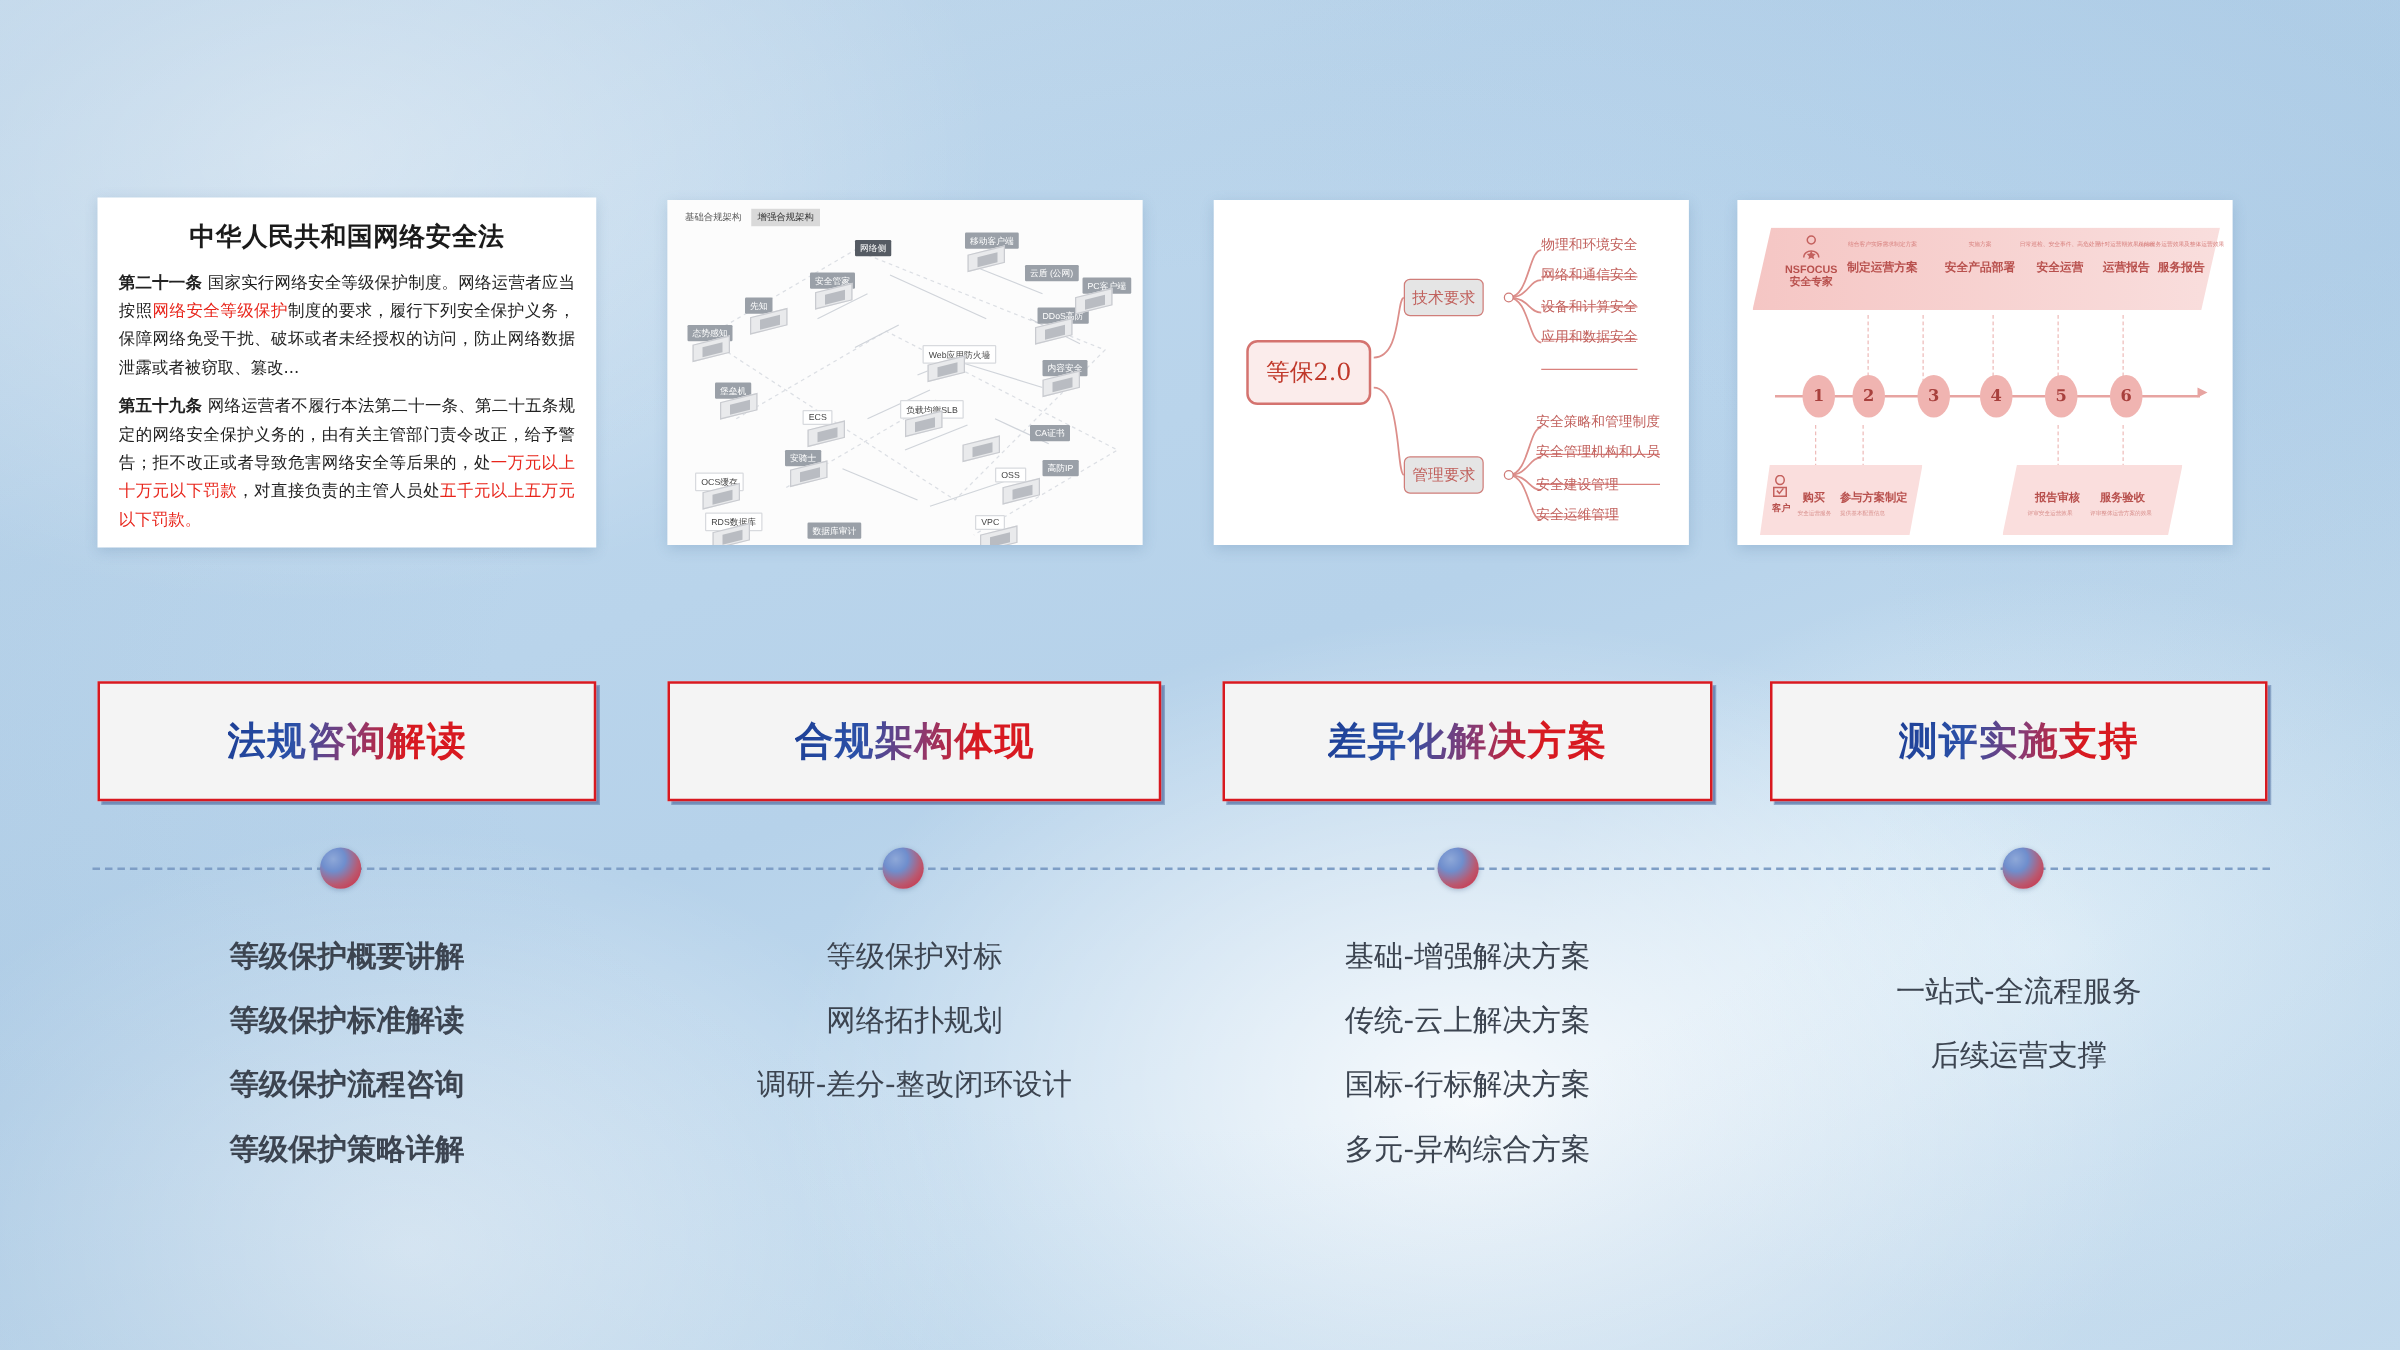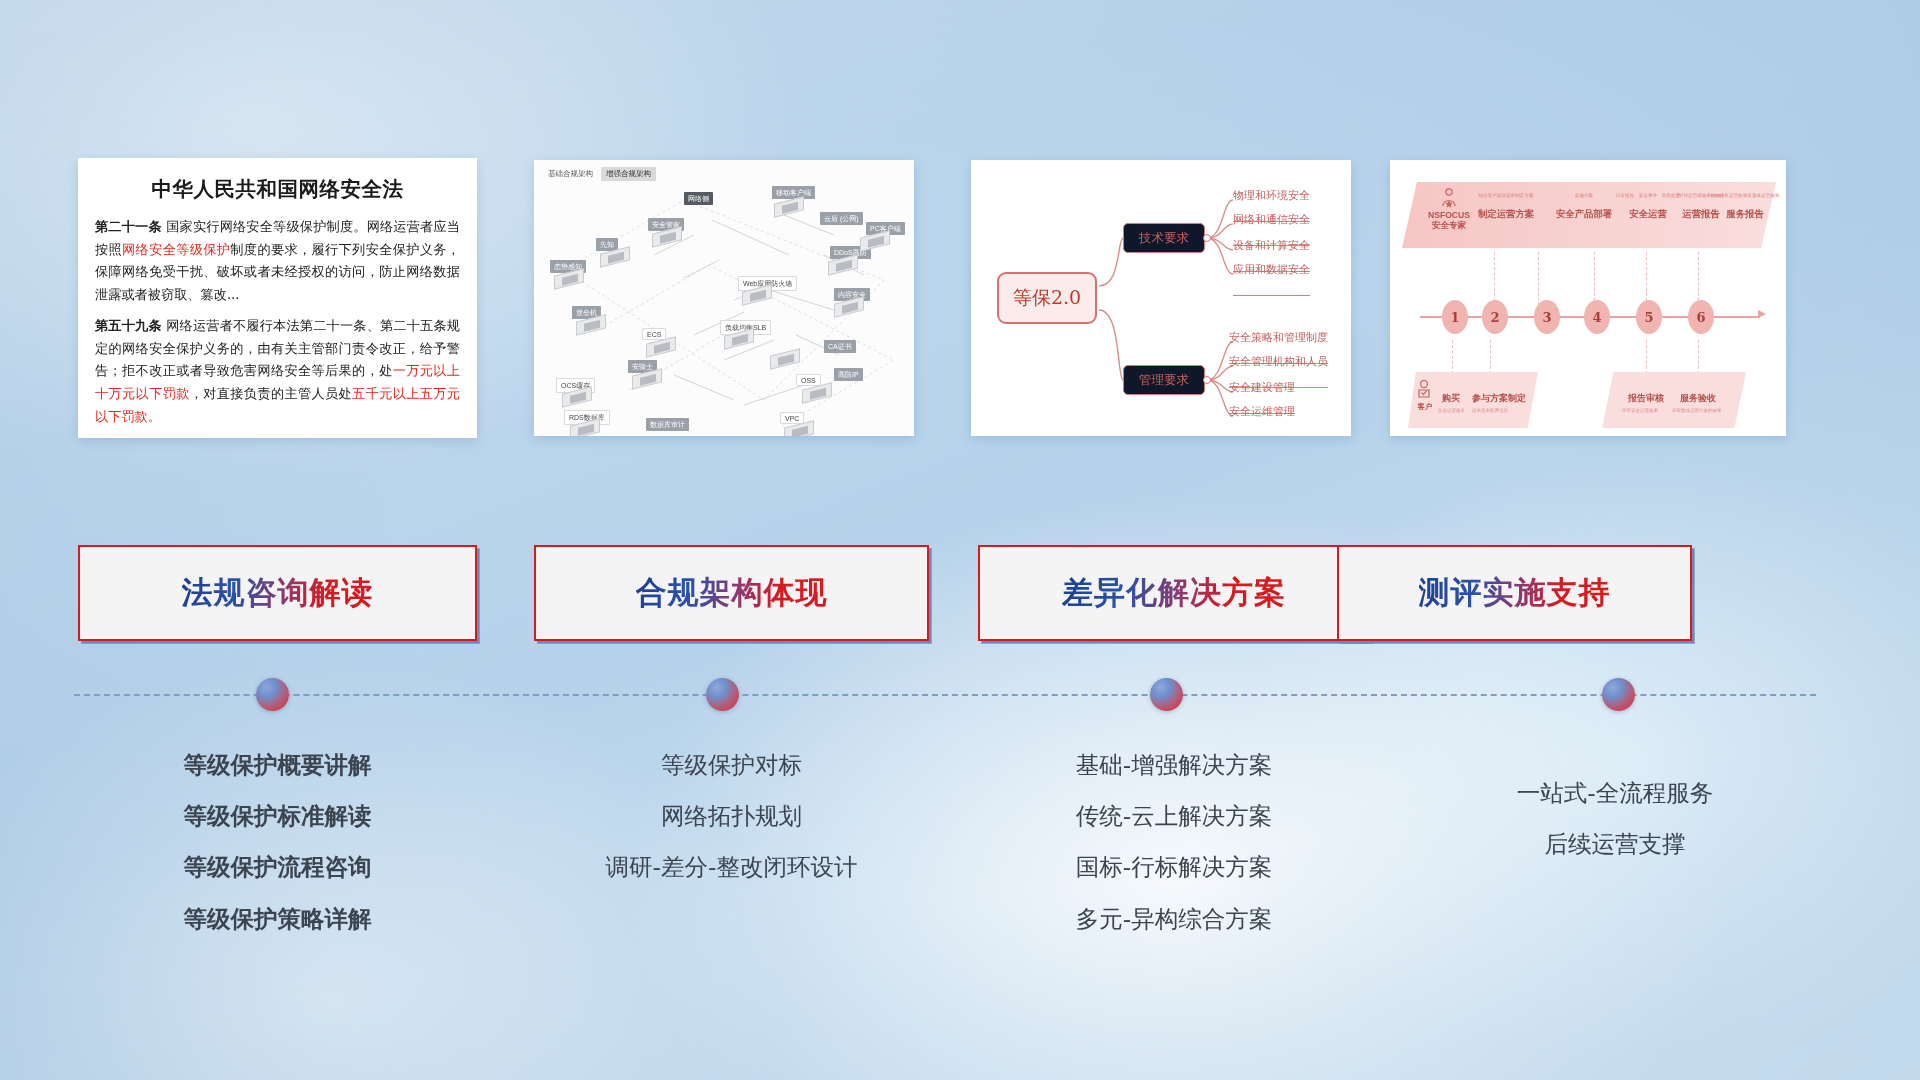--- a/index.html
+++ b/index.html
@@ -54,22 +54,22 @@
              border:1px solid #c9cbd0; transform:skewY(-14deg); }
   .nd .box:after { content:""; position:absolute; left:7px; top:3px; width:16px; height:8px;
              background:#b9bcc2; }
 
   
   .mm { position:absolute; inset:0; background:#fff; }
   .mm-root { position:absolute; left:26px; top:112px; width:100px; height:52px;
      border:2.4px solid #d4736f; border-radius:9px; background:#fbeceb;
      display:flex; align-items:center; justify-content:center;
      color:#c0392b; font-size:19px; font-family:"DejaVu Serif",serif; }
-  .mm-mid { position:absolute; width:82px; height:30px; border:1.6px solid #d07e7a;
-     border-radius:5px; background:#0f172a; display:flex; align-items:center;
+  .mm-mid { position:absolute; width:64px; height:30px; border:1.6px solid #d07e7a;
+     border-radius:5px; background:#e5e5e5; display:flex; align-items:center;
      justify-content:center; color:#c0605c; font-size:12.6px;
      font-family:"DejaVu Serif",serif; }
   #mid1 { left:152px; top:63px; }
   #mid2 { left:152px; top:205px; }
   .mm-leaf { position:absolute; color:#c2625e; font-size:11px;
      font-family:"DejaVu Serif",serif; white-space:nowrap;
      padding-bottom:18px; border-bottom:1.6px solid #d9817d; }
   .mm svg { position:absolute; inset:0; width:100%; height:100%; }
   .mm-dot { position:absolute; width:8px; height:8px; border-radius:50%;
      border:1.3px solid #cf7b77; background:#fff; }
@@ -102,21 +102,21 @@
      border:2px solid #d81920;
      box-shadow:3px 3px 0 -1px #6f89b5, 3px 3px 0 0 rgba(90,120,165,.55);
      display:flex; align-items:center; justify-content:center; }
   .tbox span { font-size:31px; font-weight:bold; letter-spacing:1px;
      font-family:"DejaVu Sans",sans-serif;
      background:linear-gradient(100deg,#1d3f96 0%,#2b51a8 28%,#8a3a72 52%,#d81920 74%,#d81920 100%);
      -webkit-background-clip:text; background-clip:text; color:transparent; }
   #tb1 { left:78px;  width:399px; }
   #tb2 { left:534px; width:395px; }
   #tb3 { left:978px; width:392px; }
-  #tb4 { left:1337px;width:355px; }
+  #tb4 { left:1416px;width:398px; }
 
   
   .axis { position:absolute; top:694px; left:74px; width:1742px; height:0;
           border-top:2px dashed #7e9ec6; }
   .dot { position:absolute; top:678px; width:33px; height:33px; border-radius:50%;
          background:radial-gradient(circle at 32% 28%,#8ea8d8 0%,#6f8ecd 30%,#b85a72 62%,#d6263a 100%);
          box-shadow:0 1px 4px rgba(60,90,130,.35); }
   #d1{left:256px;} #d2{left:706px;} #d3{left:1150px;} #d4{left:1602px;}
 
   

